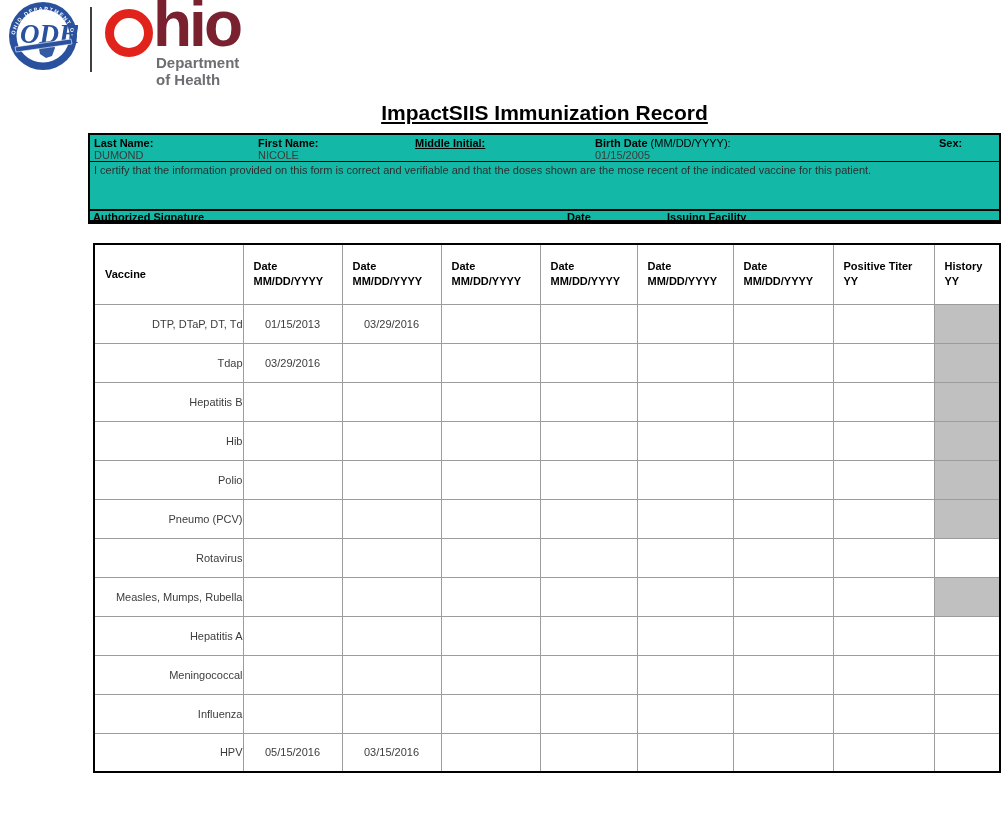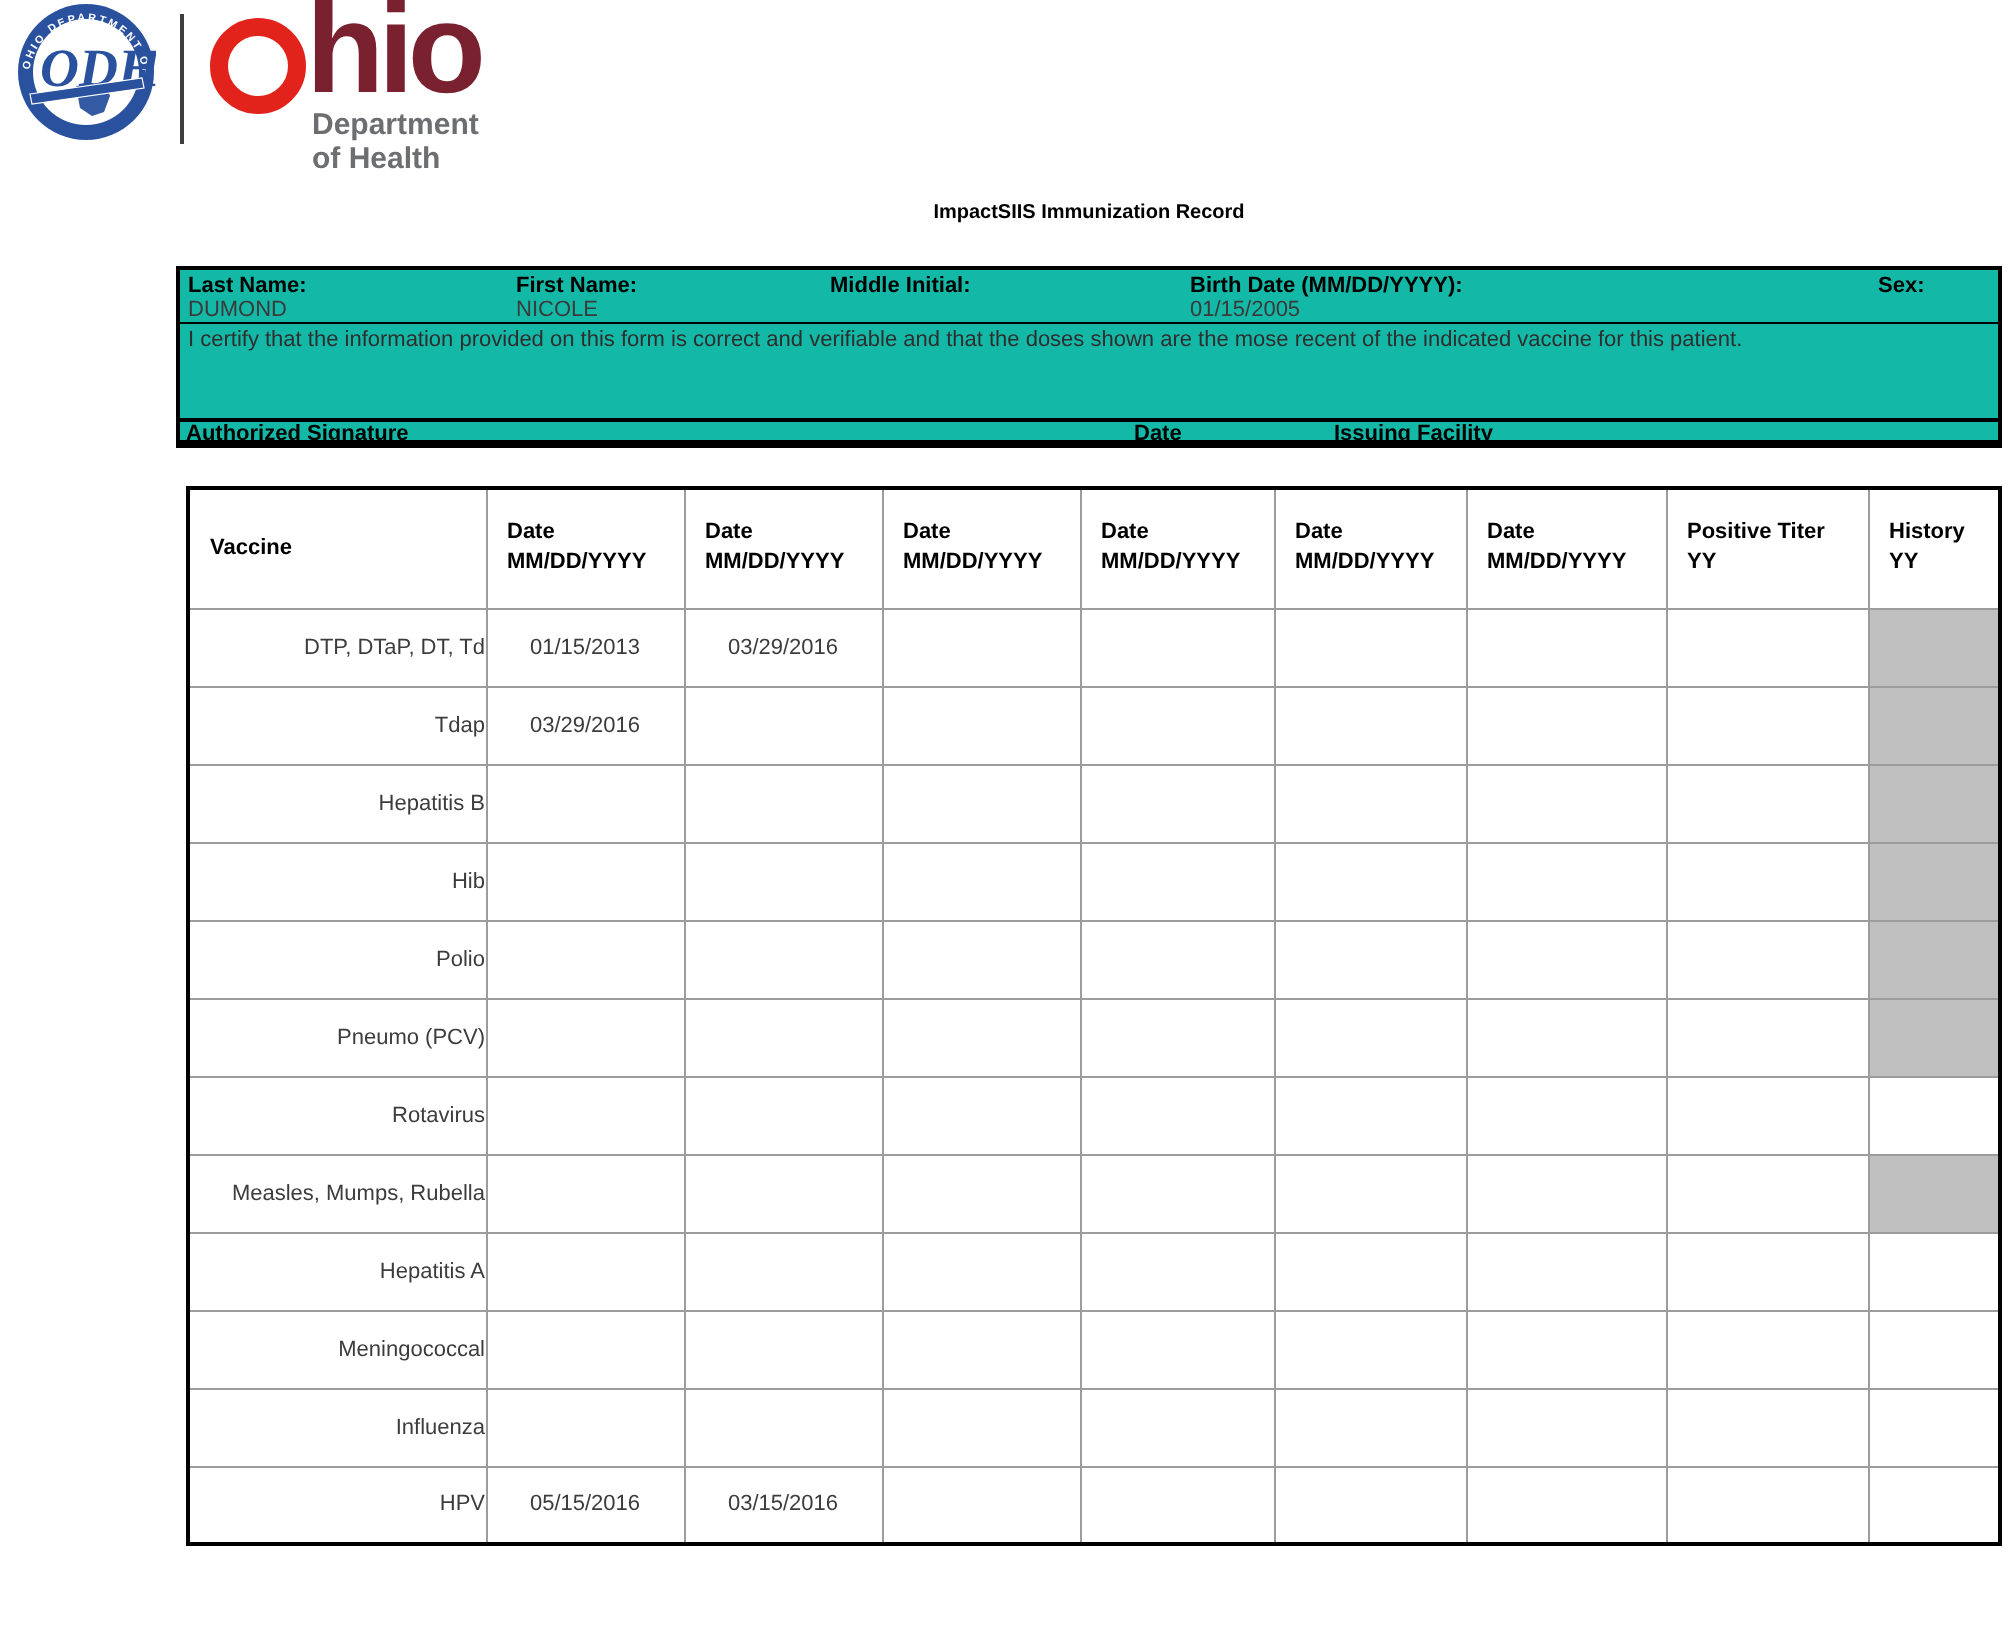--- a/index.html
+++ b/index.html
@@ -12,31 +12,31 @@
   .seal { position:absolute; left:8px; top:1px; }
   .brand-divider { position:absolute; left:90px; top:7px; width:2px; height:65px; background:#3f3f3f; }
   .ring-o { position:absolute; left:105px; top:9px; width:48px; height:48px;
             border:9px solid #E2231C; border-radius:50%; }
   .hio { position:absolute; left:153px; top:-13px; font-size:64px; font-weight:bold;
          letter-spacing:-3px; color:#7A2130; }
   .dept { position:absolute; left:156px; top:54px; font-size:15px; font-weight:bold; color:#6D6E71; }
 
   
   .title { position:absolute; left:88px; top:101px; width:913px; text-align:center;
-           font-size:10px; font-weight:bold; color:#000; }
+           font-size:21px; font-weight:bold; color:#000;text-decoration:underline; }
 
   
   .patient-box { position:absolute; left:88px; top:133px; width:913px; border:2px solid #000; background:#14b8a6; }
   .name-row { position:relative; height:27px; border-bottom:1px solid #000; font-size:11px; }
   .name-row .lbl { position:absolute; top:2px; font-weight:bold; color:#000; }
   .name-row .val { position:absolute; top:14px; color:#3a3a3a; }
-  .lbl-rest { font-weight:bold; }
+  .lbl-rest { font-weight:normal; }
   .pos-last   { left:4px; }
   .pos-first  { left:168px; }
-  .pos-middle { left:325px; }
+  .pos-middle { left:325px;text-decoration:underline; }
   .pos-birth  { left:505px; }
   .pos-sex    { left:849px; }
   .cert { height:47px; padding:2px 4px; font-size:11px; color:#2e2e2e; line-height:13px; }
   .sig-row { position:relative; height:13px; border-top:2px solid #000; border-bottom:2px solid #000;
              font-size:11px; font-weight:bold; color:#000; line-height:12px; }
   .sig-auth { position:absolute; left:3px; top:0; }
   .sig-date { position:absolute; left:477px; top:0; }
   .sig-fac  { position:absolute; left:577px; top:0; }
 
   

